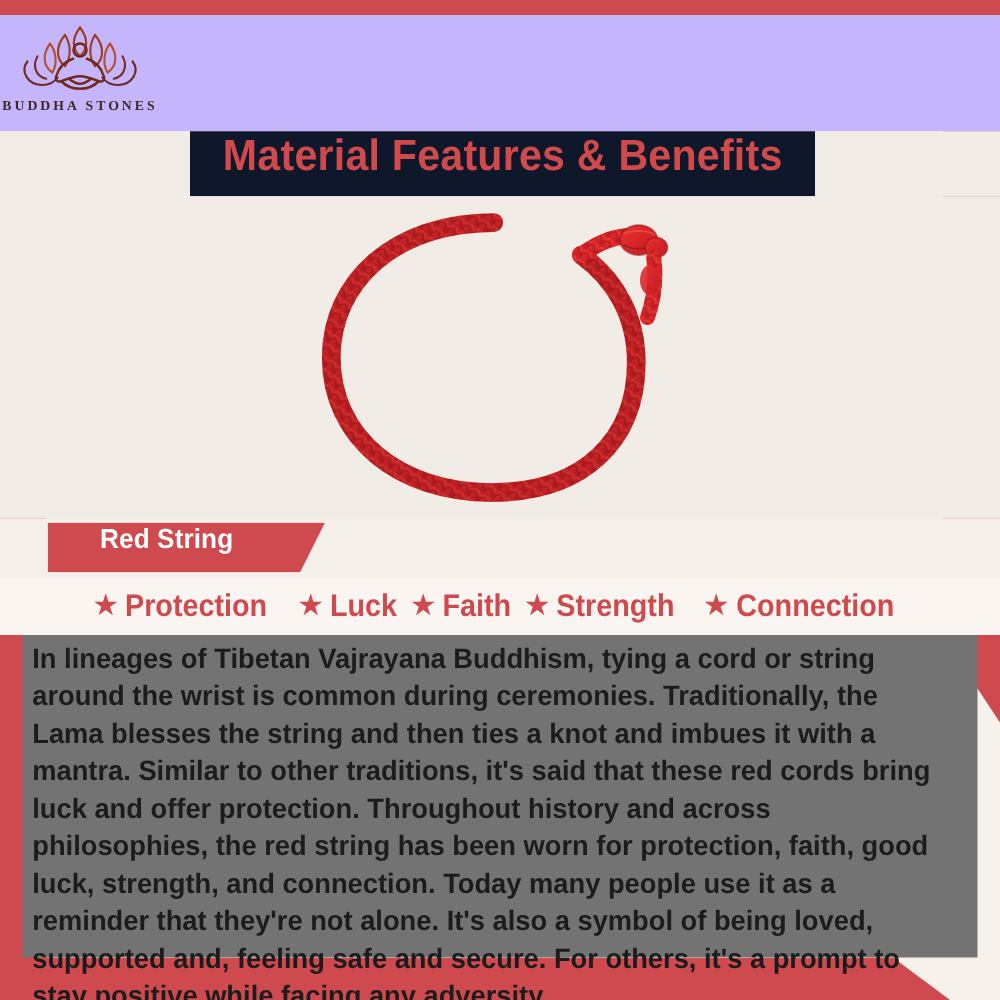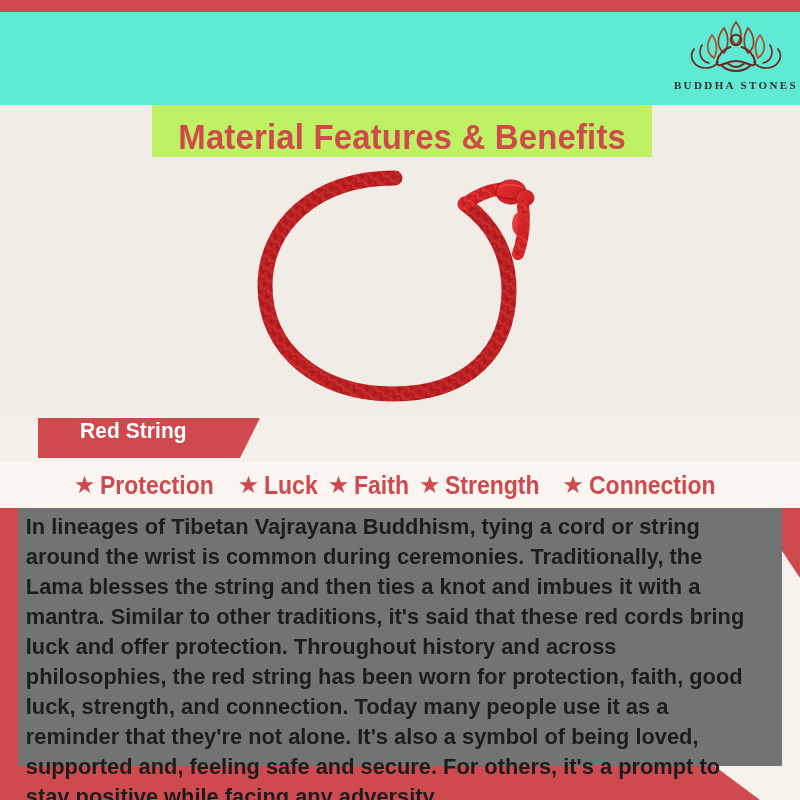--- a/index.html
+++ b/index.html
@@ -20,39 +20,39 @@
   #band-right{right:0;top:0;width:46px;height:578px;
      clip-path:polygon(0 0,100% 0,100% 100%,100% 100%,0 88%);}
   #band-left{left:0;top:195px;width:38px;height:605px;
      clip-path:polygon(0 0,100% 5%,100% 100%,0 100%);}
   #band-bottom{left:0;bottom:0;width:760px;height:34px;
      clip-path:polygon(0 0,94% 0,100% 100%,0 100%);}
 
   
   #header{
     position:absolute;left:0;top:12px;width:800px;height:93px;
-    background:#5eead4;
-    display:flex;flex-direction:column;align-items:flex-end;justify-content:flex-start;
+    background:#c4b5fd;
+    display:flex;flex-direction:column;align-items:flex-start;justify-content:flex-start;
   }
   #logo-wrap{margin-top:4px;display:flex;flex-direction:column;align-items:center;}
   #logo-mark{width:128px;height:62px;display:block;}
   #logo-text{
     font-size:11px;letter-spacing:2.4px;color:#3a2b27;
     font-family:"Liberation Serif", serif;font-weight:700;margin-top:1px;
   }
 
   
   #title-band{
     position:absolute;left:0;top:105px;width:800px;height:52px;
     background:#f2ece7;
   }
   #title-box{
     position:absolute;left:152px;top:105px;width:500px;height:52px;
-    background:#bef264;
-    display:flex;align-items:flex-end;justify-content:center;
+    background:#0f172a;
+    display:flex;align-items:flex-start;justify-content:center;
   }
   #page-title{
     font-size:35px;font-weight:bold;color:#d04a4c;
     letter-spacing:.2px;white-space:nowrap;
     transform:scaleX(.94);transform-origin:center;
   }
 
   
   #hero{
     position:absolute;left:0;top:157px;width:800px;height:258px;

